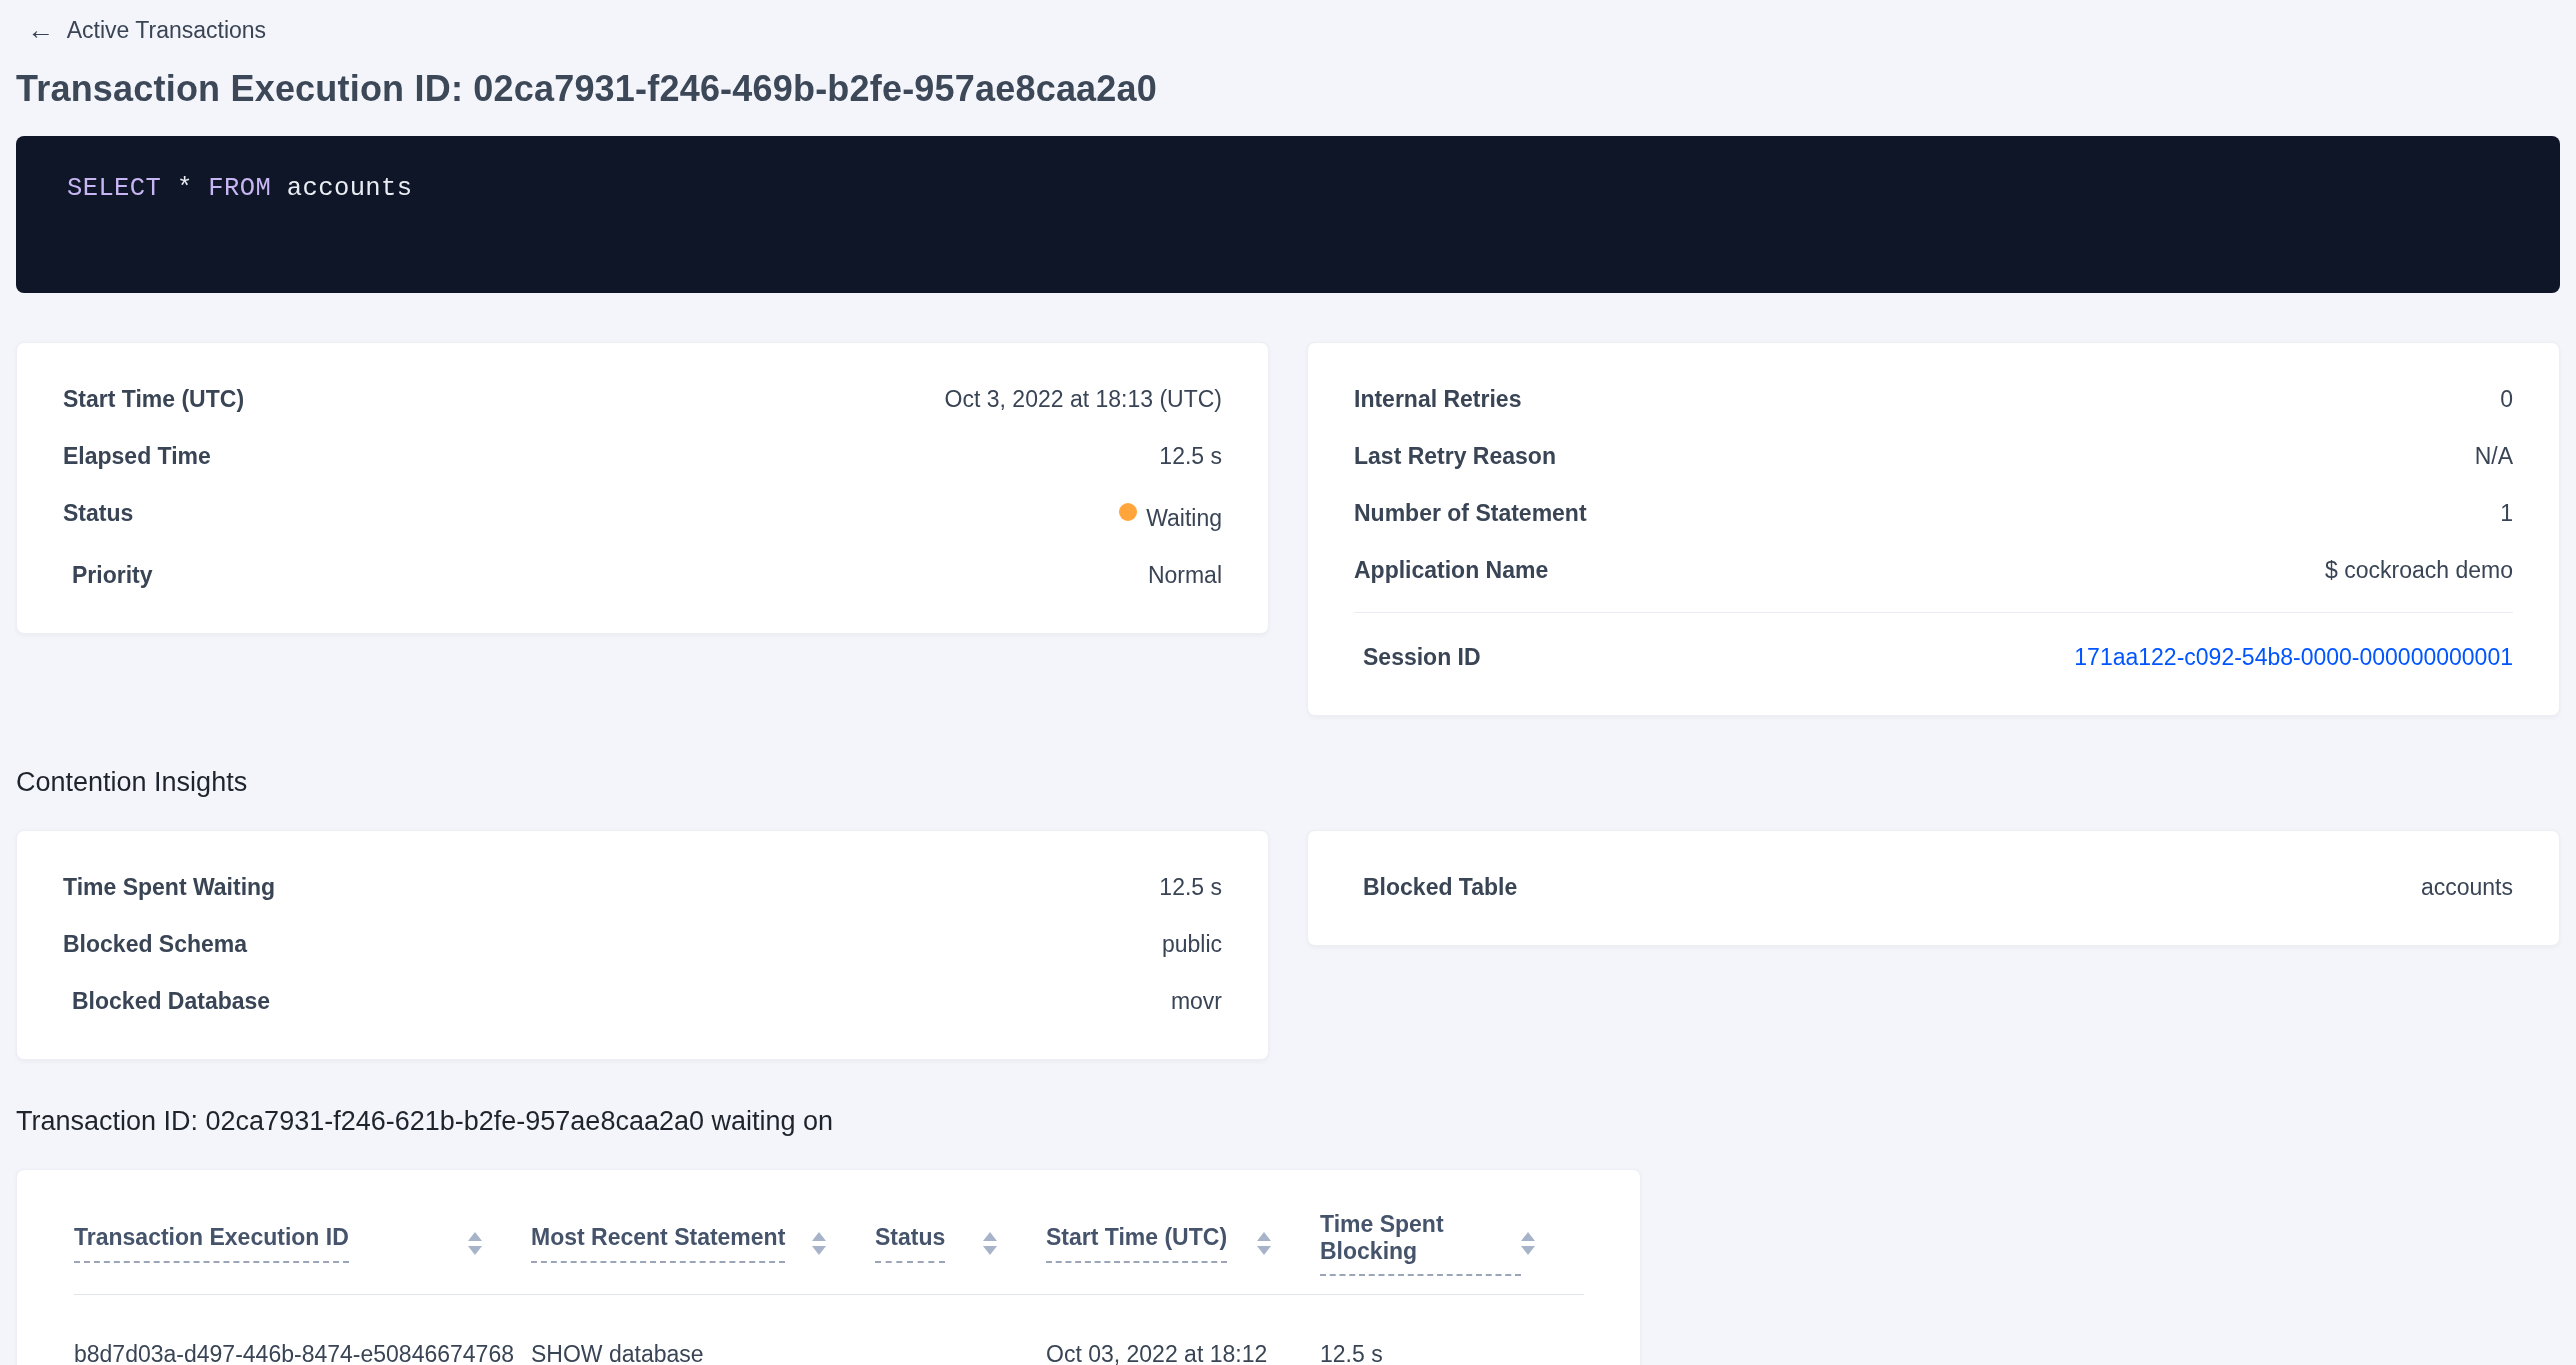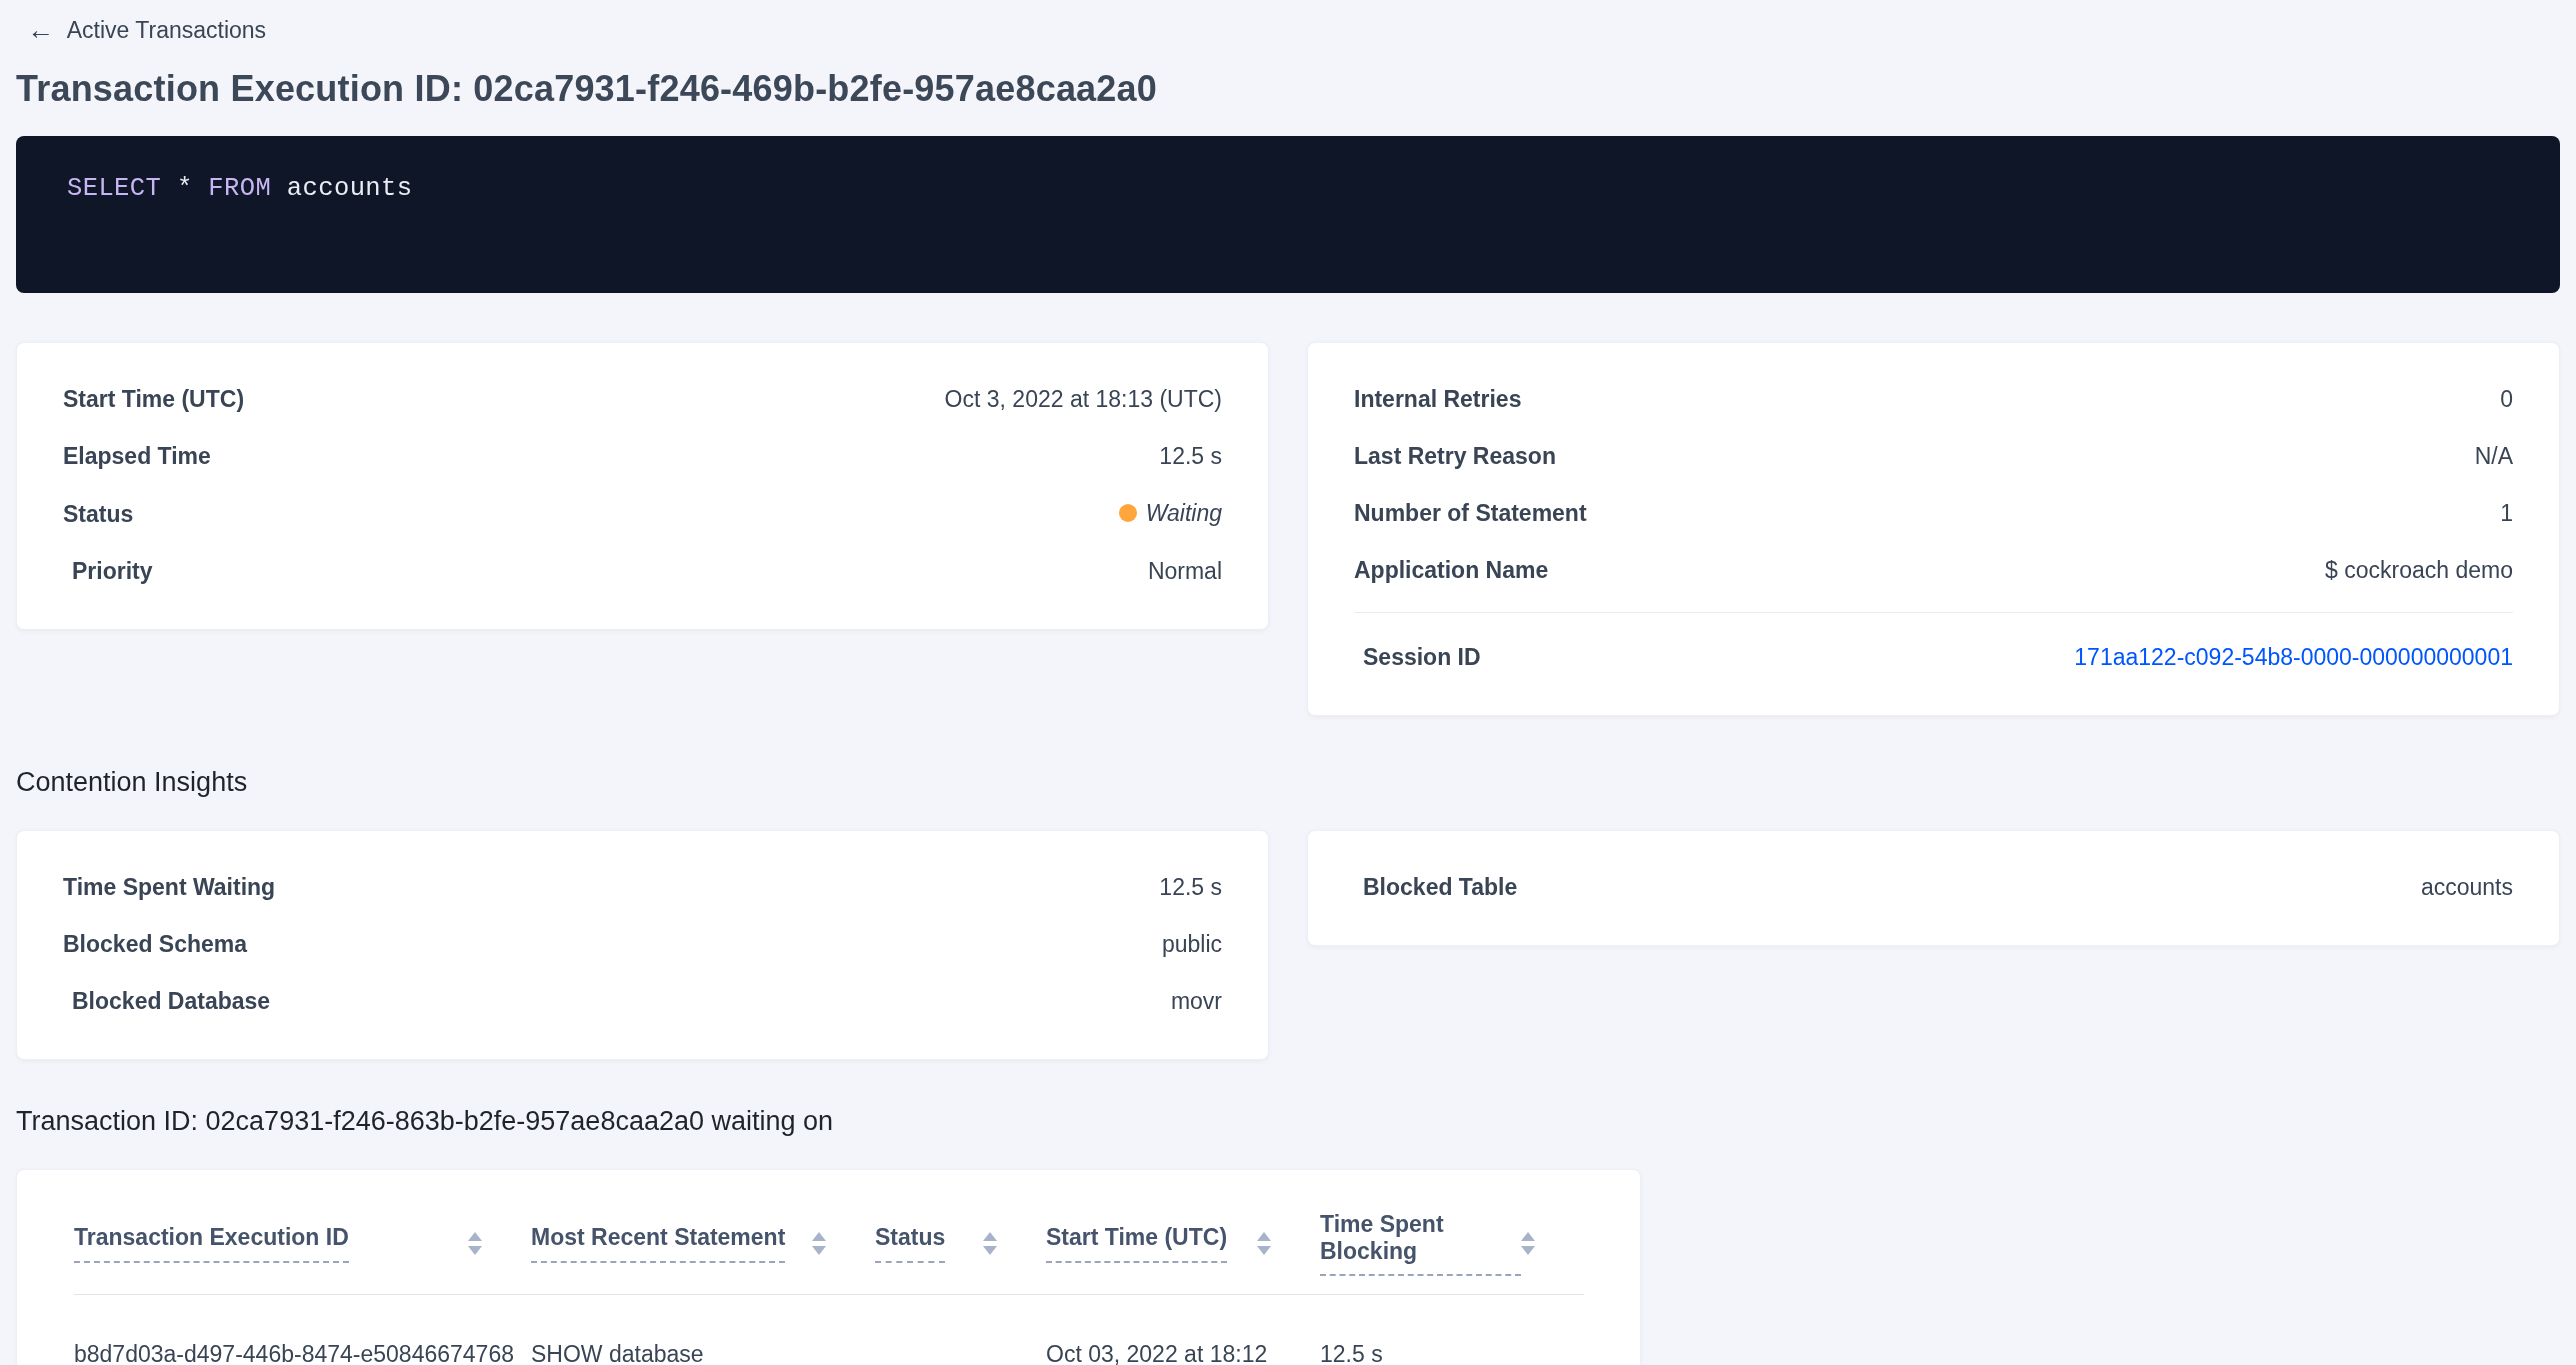--- a/index.html
+++ b/index.html
@@ -49,21 +49,21 @@
     padding: 41px 46px 43px 46px;
     box-shadow: 0 1.6px 4px rgba(26, 36, 56, 0.04);
   }
   .row {
     display: flex; justify-content: space-between; align-items: baseline;
     margin-bottom: 27px; font-size: 23px; line-height: 30px;
   }
   .row:last-child { margin-bottom: 0; margin-left: 9px; }
   .lbl { font-weight: bold; color: #394455; }
   .val { color: #394455; text-align: right; }
-  .val-status { display: inline-flex; align-items: center; font-style: italic; }
+  .val-status { display: inline-flex; align-items: flex-start; }
   .dot {
     width: 18.3px; height: 18.3px; border-radius: 50%;
     display: inline-block; margin-right: 8.8px; flex: none;
   }
   .divider { border-top: 1.6px solid #e9edf2; margin: 27px 0 29px 0; }
   a.id-link { color: #0055ff; text-decoration: none; cursor: pointer; }
 
   
   h2.section {
     font-size: 27px; font-weight: normal; color: #1f242c;
@@ -190,21 +190,21 @@
       </div>
     </div>
     <div class="card">
       <div class="row">
         <span class="lbl">Blocked Table</span>
         <span class="val">accounts</span>
       </div>
     </div>
   </div>
 
-  <h2 class="section">Transaction ID: 02ca7931-f246-863b-b2fe-957ae8caa2a0 waiting on</h2>
+  <h2 class="section">Transaction ID: 02ca7931-f246-621b-b2fe-957ae8caa2a0 waiting on</h2>
 
   <div class="table-card">
     <table>
       <colgroup>
         <col style="width:457px">
           <col style="width:344px">
           <col style="width:171px">
           <col style="width:274px">
           <col style="width:264px">
       </colgroup>

